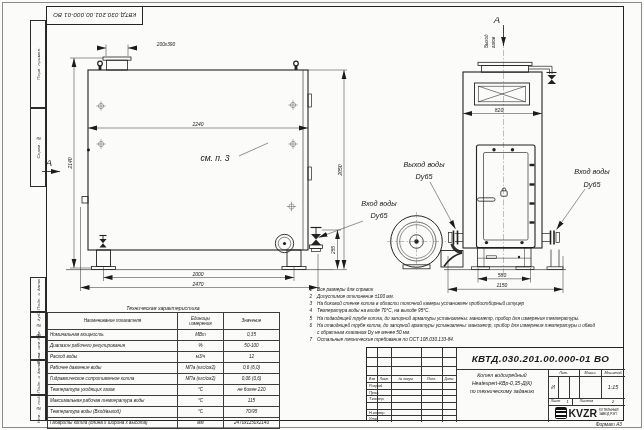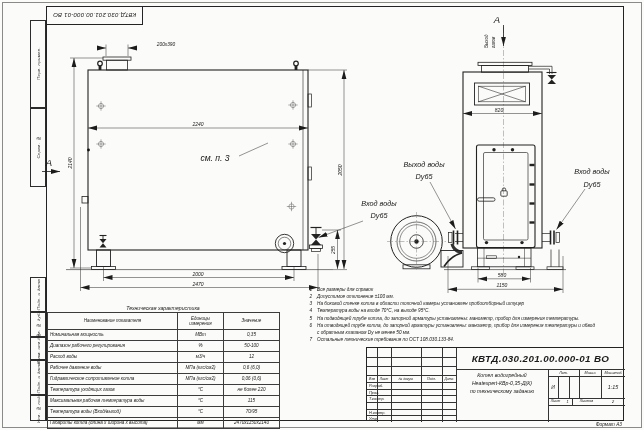--- a/index.html
+++ b/index.html
@@ -476,15 +476,23 @@
   <div class="cell" style="left:181px;top:21px;width:31px;height:7px;font-size:3.7px">Лит.</div>
   <div class="cell" style="left:212px;top:21px;width:22px;height:7px;font-size:3.7px">Масса</div>
   <div class="cell" style="left:234px;top:21px;width:24px;height:7px;font-size:3.7px">Масштаб</div>
   <div class="cell" style="left:181px;top:28px;width:10.3px;height:21.7px;font-size:5px">И</div>
   <div class="cell" style="left:234px;top:28px;width:24px;height:21.7px;font-size:5.4px">1:15</div>
   <div class="cell" style="left:181px;top:49.7px;width:15px;height:7px;font-size:3.7px">Лист</div>
   <div class="cell" style="left:196px;top:49.7px;width:9px;height:7px;font-size:3.9px">1</div>
   <div class="cell" style="left:205px;top:49.7px;width:29px;height:7px;font-size:3.7px">Листов</div>
   <div class="cell" style="left:234px;top:49.7px;width:24px;height:7px;font-size:3.9px">2</div>
 
+  <div class="cell" style="left:181px;top:56.7px;width:77px;height:17.3px">
+    <span class="logo-block"></span>
+    <span class="logo-name">KVZR</span>
+    <span class="logo-sub">
+      <span style="display:block">КОТЕЛЬНЫЙ</span>
+      <span style="display:block">ЗАВОД РЭП</span>
+    </span>
+  </div>
 </div>
 
 <div class="abs fmt" style="left:556px;top:422px;width:66px;text-align:right">Формат А3</div>
 
 </body></html>

